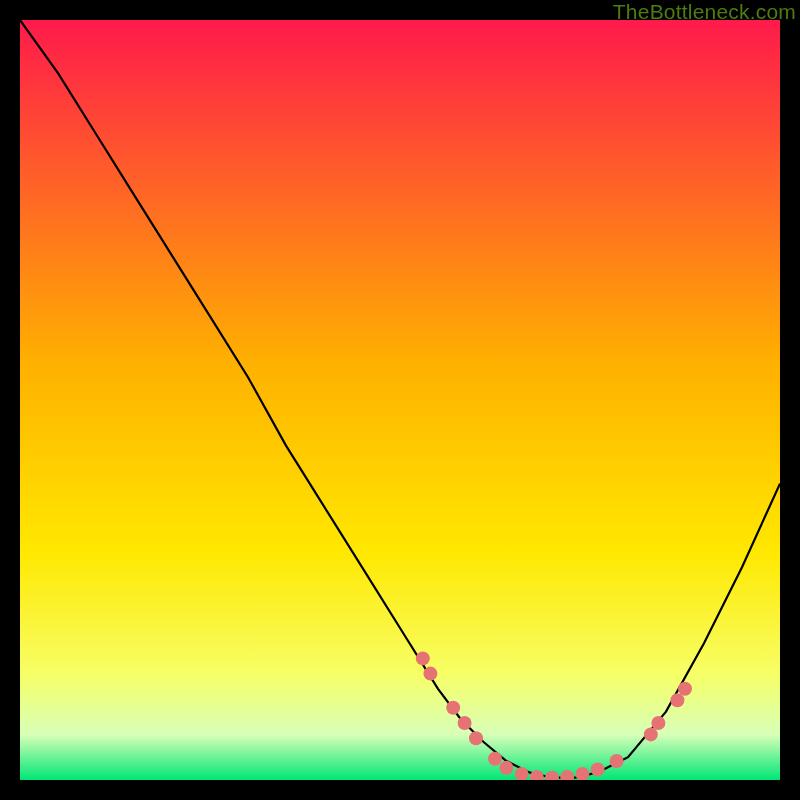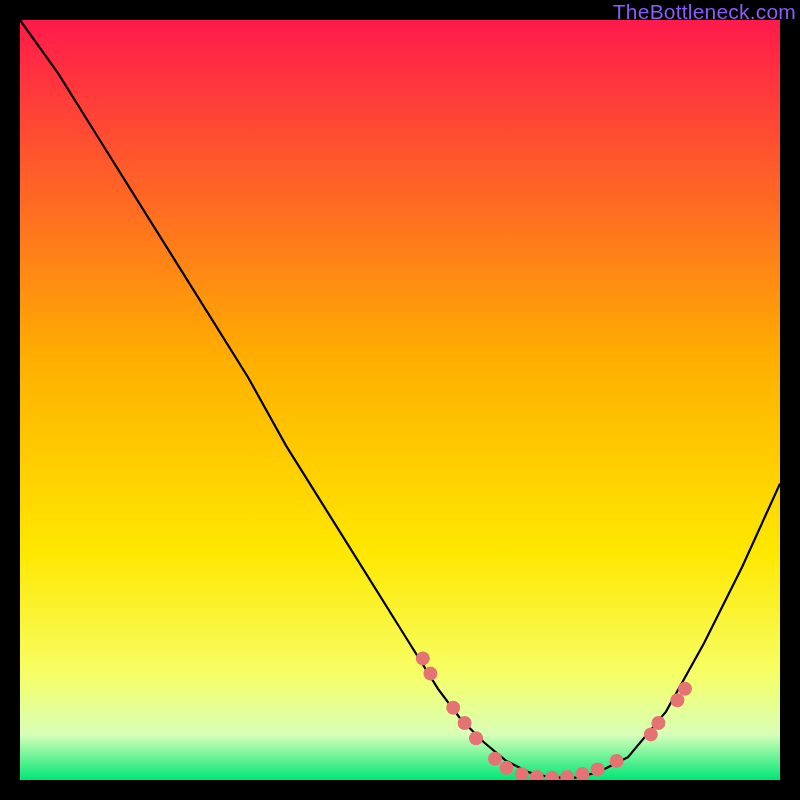--- a/index.html
+++ b/index.html
@@ -23,21 +23,21 @@
     position: absolute;
     left: 0;
     top: 0;
     width: 760px;
     height: 760px;
   }
   .watermark {
     position: absolute;
     top: 0;
     right: 4px;
-    color: #8b5cf6;
+    color: #4d7c0f;
     font-size: 21px;
     font-weight: 500;
     letter-spacing: 0.2px;
   }
   svg { display: block; }
 </style>
 </head>
 <body>
 
 <div class="frame">

